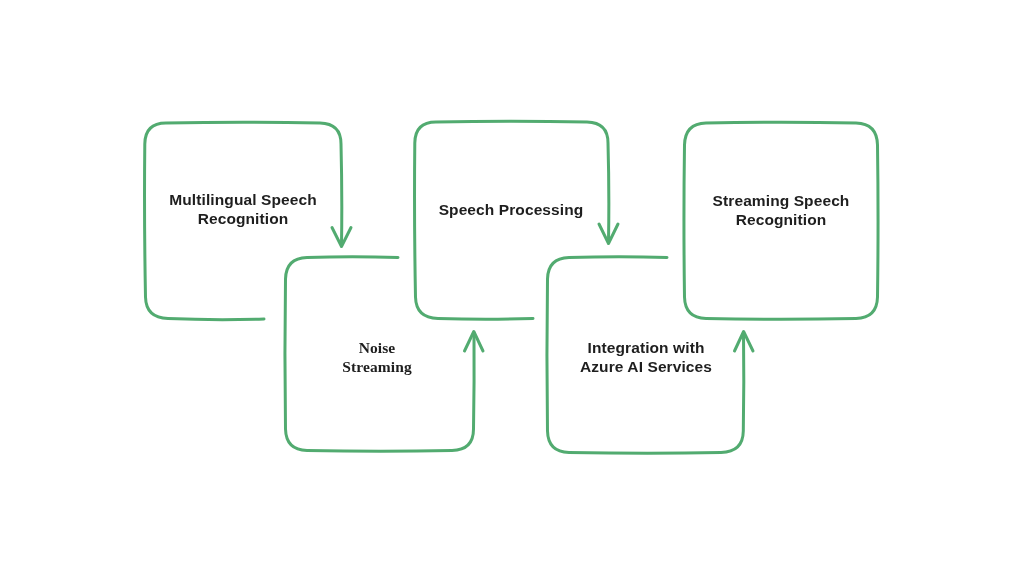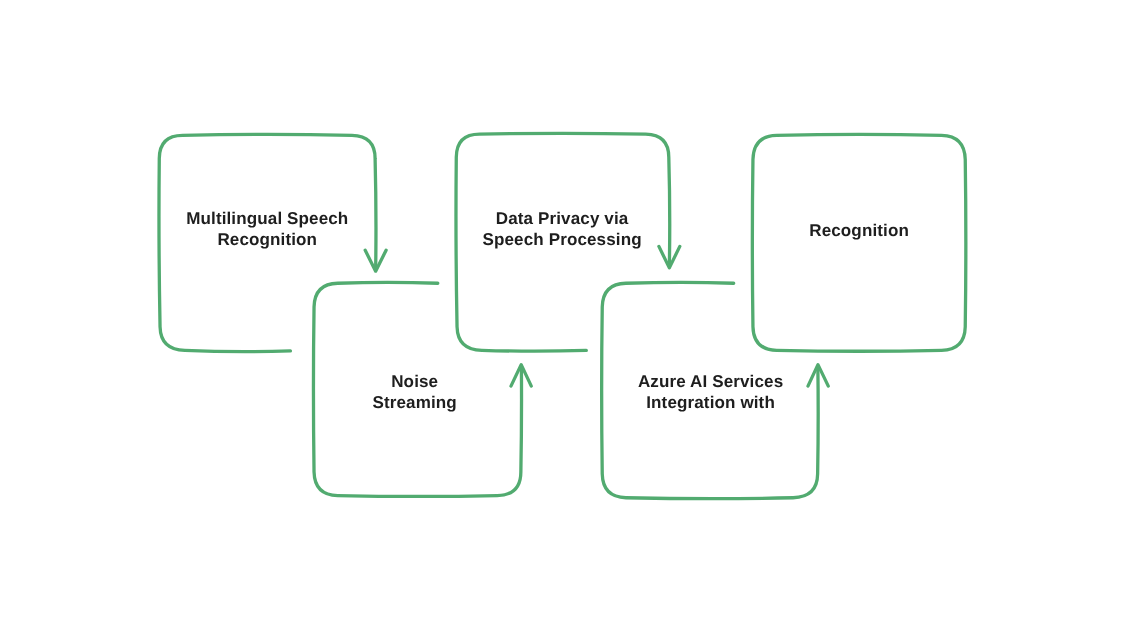--- a/index.html
+++ b/index.html
@@ -57,31 +57,31 @@
     <path class="sketch" d="M 667 257.5 Q 620 256 569 257.5 Q 548 258 547.5 279 Q 546.4 355 547.5 431 Q 548 452 569 452.5 Q 650 454.1 721 452.5 Q 743 452 743.3 431 Q 744.2 382 743.5 333"></path>
     <path class="sketch" d="M 734.5 351 L 743.6 331.5 L 753 351"></path>
   </svg>
 
   <div class="box-label" style="left:243px; top:209px;">
     <span>Multilingual Speech</span>
     <span>Recognition</span>
   </div>
 
   <div class="box-label" style="left:511px; top:209px;">
-    <span>Data Privacy via</span>
     <span>Speech Processing</span>
   </div>
 
   <div class="box-label" style="left:781px; top:210px;">
+    <span>Streaming Speech</span>
     <span>Recognition</span>
   </div>
 
-  <div class="box-label" style="left:377px; top:357px;">
+  <div class="box-label" style="left:377px; top:357px;font-family:Liberation Serif, serif;">
     <span>Noise</span>
     <span>Streaming</span>
   </div>
 
   <div class="box-label" style="left:646px; top:357px;">
+    <span>Integration with</span>
     <span>Azure AI Services</span>
-    <span>Integration with</span>
   </div>
 
 </div>
 
 </body></html>

